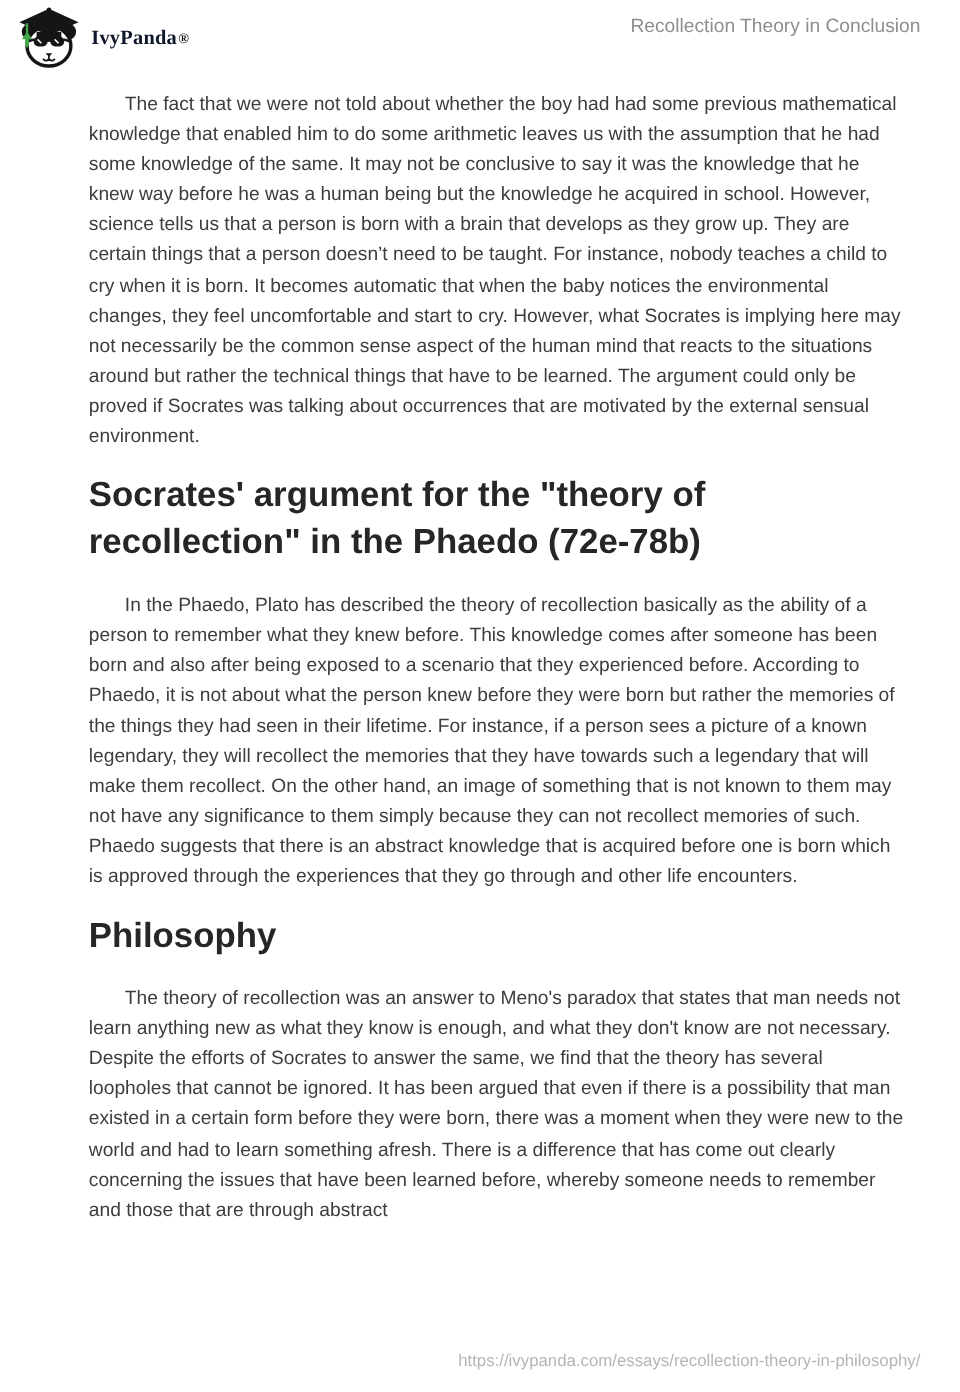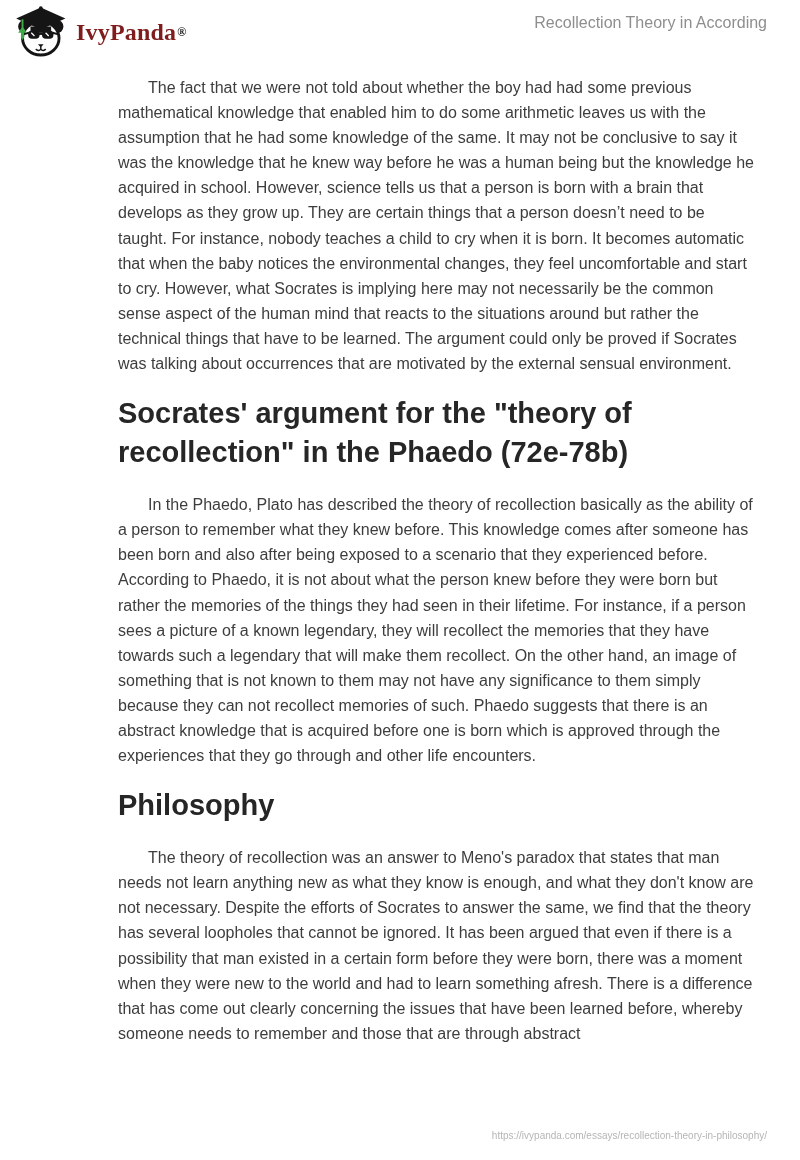--- a/index.html
+++ b/index.html
@@ -8,46 +8,46 @@
     font-family:"Liberation Sans", sans-serif;overflow:hidden;
     -webkit-font-smoothing:antialiased;
   }
   .page{width:800px;height:1160px;position:relative;}
 
   
   .hdr{position:relative;height:64px;}
   .logo{position:absolute;left:13px;top:4px;display:flex;align-items:center;}
   .logo svg{display:block;}
   .brand{
-    font-family:"Liberation Serif", serif;font-weight:700;font-size:24px;
-    color:#7f1d1d;margin-left:9px;letter-spacing:.2px;text-align:center;
+    font-family:"Liberation Serif", serif;font-weight:700;font-size:17px;
+    color:#0f172a;margin-left:9px;letter-spacing:.2px;text-align:center;
   }
   .regmark{
     font-family:"Liberation Serif", serif;font-weight:700;font-size:12px;
     color:#141414;vertical-align:9px;margin-left:1px;
   }
   .doc-title{
     position:absolute;right:33px;top:14px;
     font-size:16px;color:#8e8e8e;
   }
 
   
-  .content{padding:11px 46px 0 74px;margin-left:44px;}
+  .content{padding:11px 46px 0 74px;}
   .para{
     margin:0;font-size:16px;line-height:25.1px;color:#3d3d3d;
     text-indent:30px;text-align:left;
   }
   .h{
     font-size:29px;line-height:39px;font-weight:700;color:#262626;
     margin:18px 0 20px 0;
   }
 
   
   .ftr{position:absolute;top:1125px;right:33px;}
-  .url{font-size:10px;color:#b5b5b5;}
+  .url{font-size:14px;color:#b5b5b5;}
 </style>
 </head>
 <body>
 
 <div class="page">
 
   <header class="hdr">
     <div class="logo">
       <svg width="54" height="56" viewBox="0 0 68 66" aria-hidden="true">
 
@@ -71,21 +71,21 @@
         <polygon points="35,2 66,16 35,30 4,16" fill="#151515"></polygon>
         <path d="M22 26 h26 v5.5 q-13 5 -26 0 z" fill="#151515"></path>
         <circle cx="35" cy="3" r="2.4" fill="#151515"></circle>
 
         <path d="M12 17 L12 30" stroke="#3faa46" stroke-width="2.4" fill="none"></path>
         <path d="M12 26 l-5.5 8 h3.5 l0 6 2 3 2 -3 0 -6 h3.5 z" fill="#3faa46"></path>
       </svg>
       <span class="brand">IvyPanda</span>
         <span class="regmark">®</span>
     </div>
-    <div class="doc-title">Recollection Theory in According</div>
+    <div class="doc-title">Recollection Theory in Conclusion</div>
   </header>
 
   <main class="content">
     <p class="para">The fact that we were not told about whether the boy had had some previous mathematical knowledge that enabled him to do some arithmetic leaves us with the assumption that he had some knowledge of the same. It may not be conclusive to say it was the knowledge that he knew way before he was a human being but the knowledge he acquired in school. However, science tells us that a person is born with a brain that develops as they grow up. They are certain things that a person doesn’t need to be taught. For instance, nobody teaches a child to cry when it is born. It becomes automatic that when the baby notices the environmental changes, they feel uncomfortable and start to cry. However, what Socrates is implying here may not necessarily be the common sense aspect of the human mind that reacts to the situations around but rather the technical things that have to be learned. The argument could only be proved if Socrates was talking about occurrences that are motivated by the external sensual environment.</p>
     <h2 class="h">Socrates' argument for the "theory of recollection" in the Phaedo (72e-78b)</h2>
     <p class="para">In the Phaedo, Plato has described the theory of recollection basically as the ability of a person to remember what they knew before. This knowledge comes after someone has been born and also after being exposed to a scenario that they experienced before. According to Phaedo, it is not about what the person knew before they were born but rather the memories of the things they had seen in their lifetime. For instance, if a person sees a picture of a known legendary, they will recollect the memories that they have towards such a legendary that will make them recollect. On the other hand, an image of something that is not known to them may not have any significance to them simply because they can not recollect memories of such. Phaedo suggests that there is an abstract knowledge that is acquired before one is born which is approved through the experiences that they go through and other life encounters.</p>
     <h2 class="h">Philosophy</h2>
     <p class="para">The theory of recollection was an answer to Meno's paradox that states that man needs not learn anything new as what they know is enough, and what they don't know are not necessary. Despite the efforts of Socrates to answer the same, we find that the theory has several loopholes that cannot be ignored. It has been argued that even if there is a possibility that man existed in a certain form before they were born, there was a moment when they were new to the world and had to learn something afresh. There is a difference that has come out clearly concerning the issues that have been learned before, whereby someone needs to remember and those that are through abstract</p>
   </main>
 

